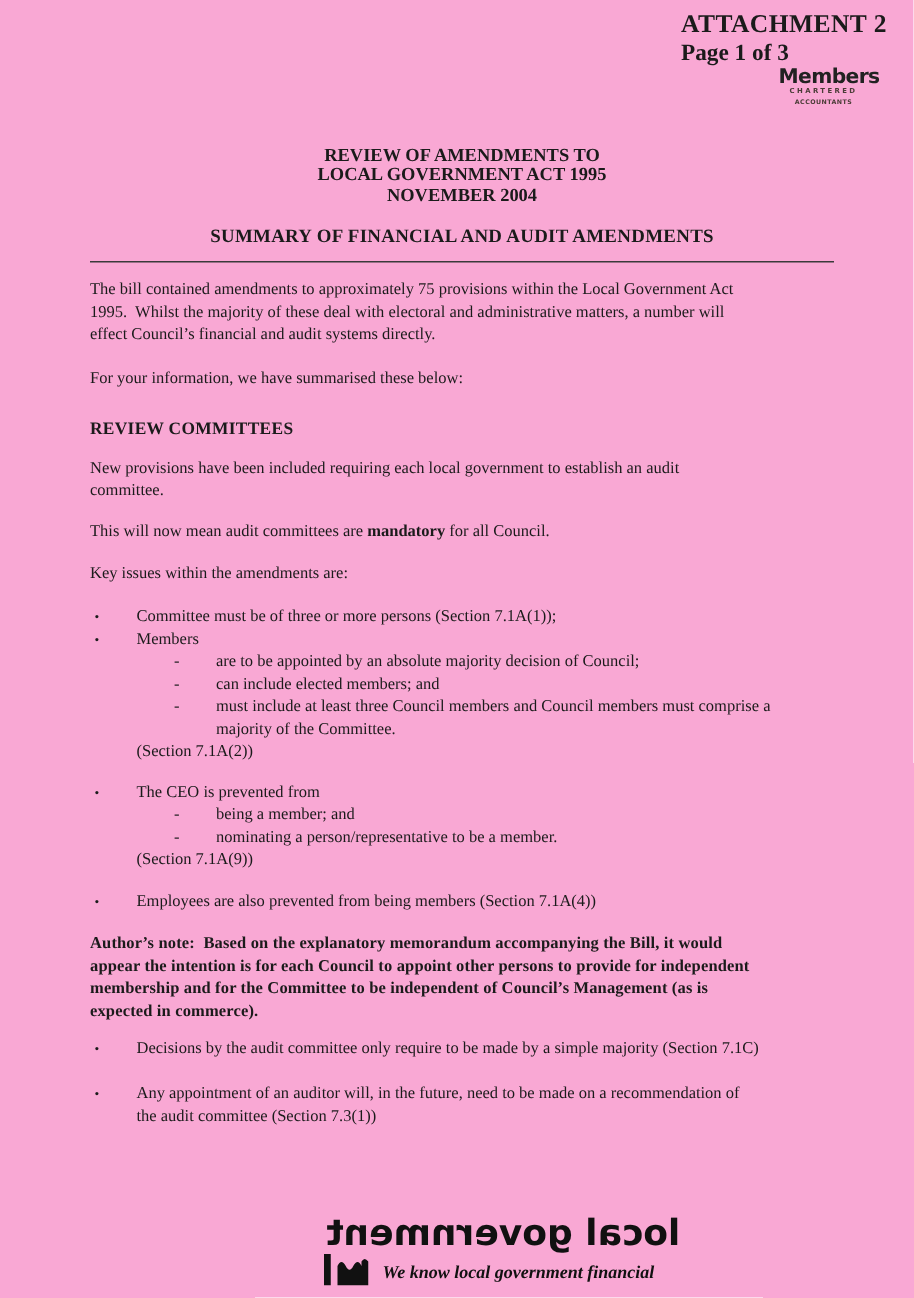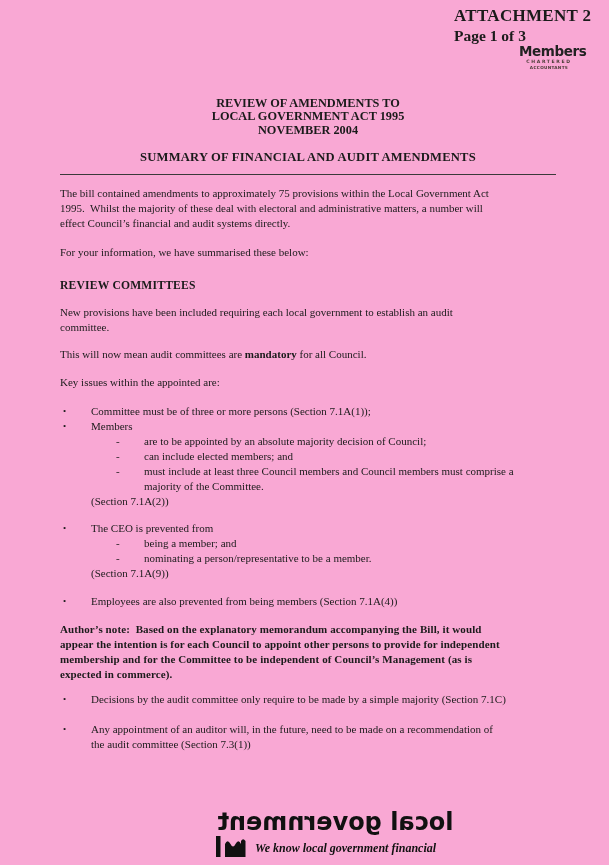--- a/index.html
+++ b/index.html
@@ -89,21 +89,21 @@
 
     <div class="para">The bill contained amendments to approximately 75 provisions within the Local Government Act
 1995.  Whilst the majority of these deal with electoral and administrative matters, a number will
 effect Council’s financial and audit systems directly.</div>
     <div class="para p3">For your information, we have summarised these below:</div>
 
     <div class="sec-h">REVIEW COMMITTEES</div>
     <div class="para p4">New provisions have been included requiring each local government to establish an audit
 committee.</div>
     <div class="para p5"><span>This will now mean audit committees are </span><span class="b">mandatory</span><span> for all Council.</span></div>
-    <div class="para p6">Key issues within the appointed are:</div>
+    <div class="para p6">Key issues within the amendments are:</div>
 
     <div class="list">
       <div class="li">
         <span class="mk dot">•</span>
         <span class="tx">Committee must be of three or more persons (Section 7.1A(1));</span>
       </div>
       <div class="li">
         <span class="mk dot">•</span>
         <span class="tx">Members</span>
       </div>

